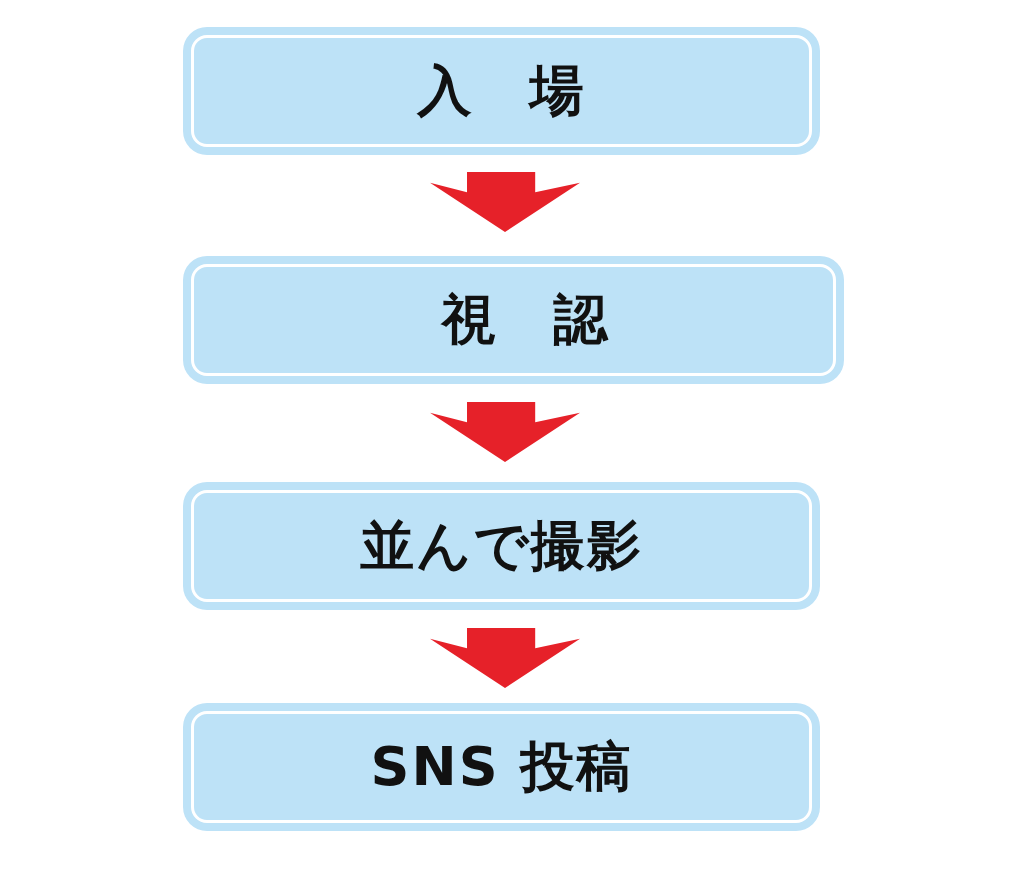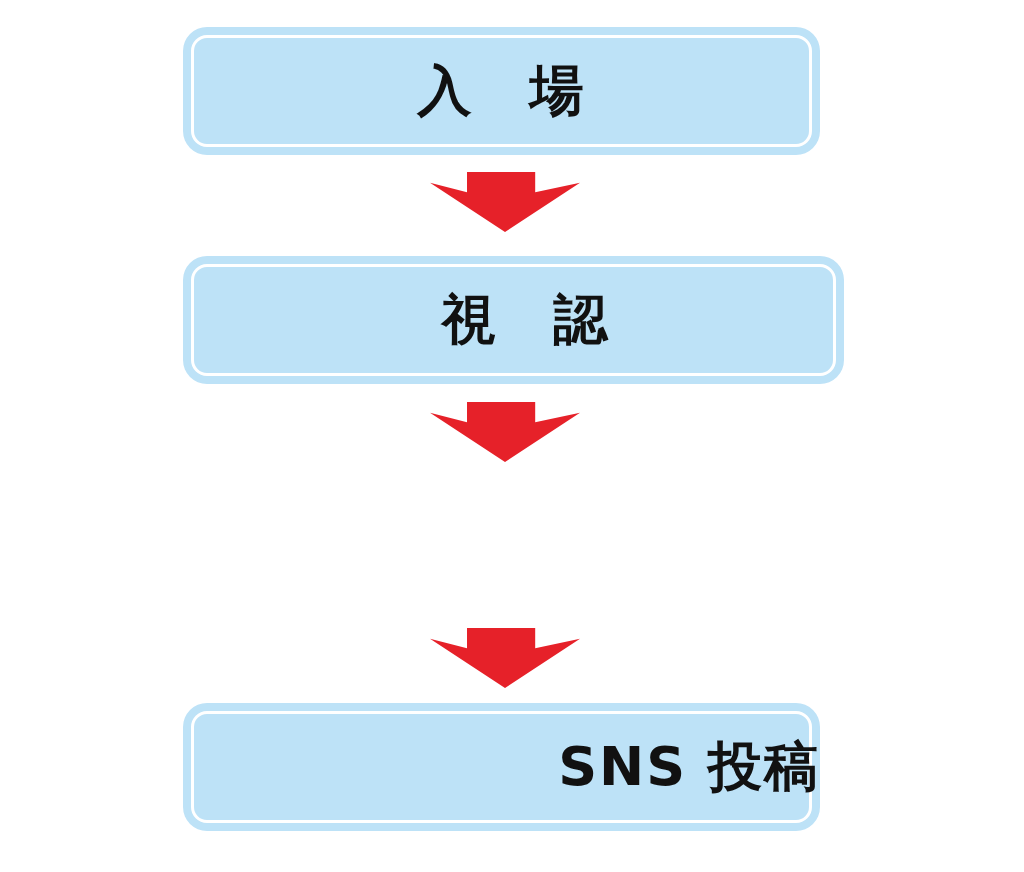--- a/index.html
+++ b/index.html
@@ -41,21 +41,21 @@
     font-size: 54px;
     font-weight: bold;
     color: var(--text, #111111);
     letter-spacing: 2px;
     white-space: nowrap;
     line-height: 1;
   }
   .s1 { top: 27px; }
   .s2 { top: 256px; padding-left: 24px; }
   .s3 { top: 482px; }
-  .s4 { top: 703px; justify-content: flex-end; }
+  .s4 { top: 703px; }
 
   .arrow {
     position: absolute;
     left: 430px;
     width: 150px;
     height: 60px;
     display: block;
   }
   .arrow polygon {
     fill: var(--arrow-red, #E62129);
@@ -78,20 +78,23 @@
   </svg>
 
   <div class="step-box s2">
     <span class="step-label">視　認</span>
   </div>
 
   <svg class="arrow a2" viewBox="0 0 154 56" preserveAspectRatio="none" aria-hidden="true">
     <polygon points="38,0 108,0 108,19 154,10 77,56 0,10 38,19"></polygon>
   </svg>
 
+  <div class="step-box s3">
+    <span class="step-label">並んで撮影</span>
+  </div>
 
   <svg class="arrow a3" viewBox="0 0 154 56" preserveAspectRatio="none" aria-hidden="true">
     <polygon points="38,0 108,0 108,19 154,10 77,56 0,10 38,19"></polygon>
   </svg>
 
   <div class="step-box s4">
     <span class="step-label">SNS 投稿</span>
   </div>
 
 </div>

